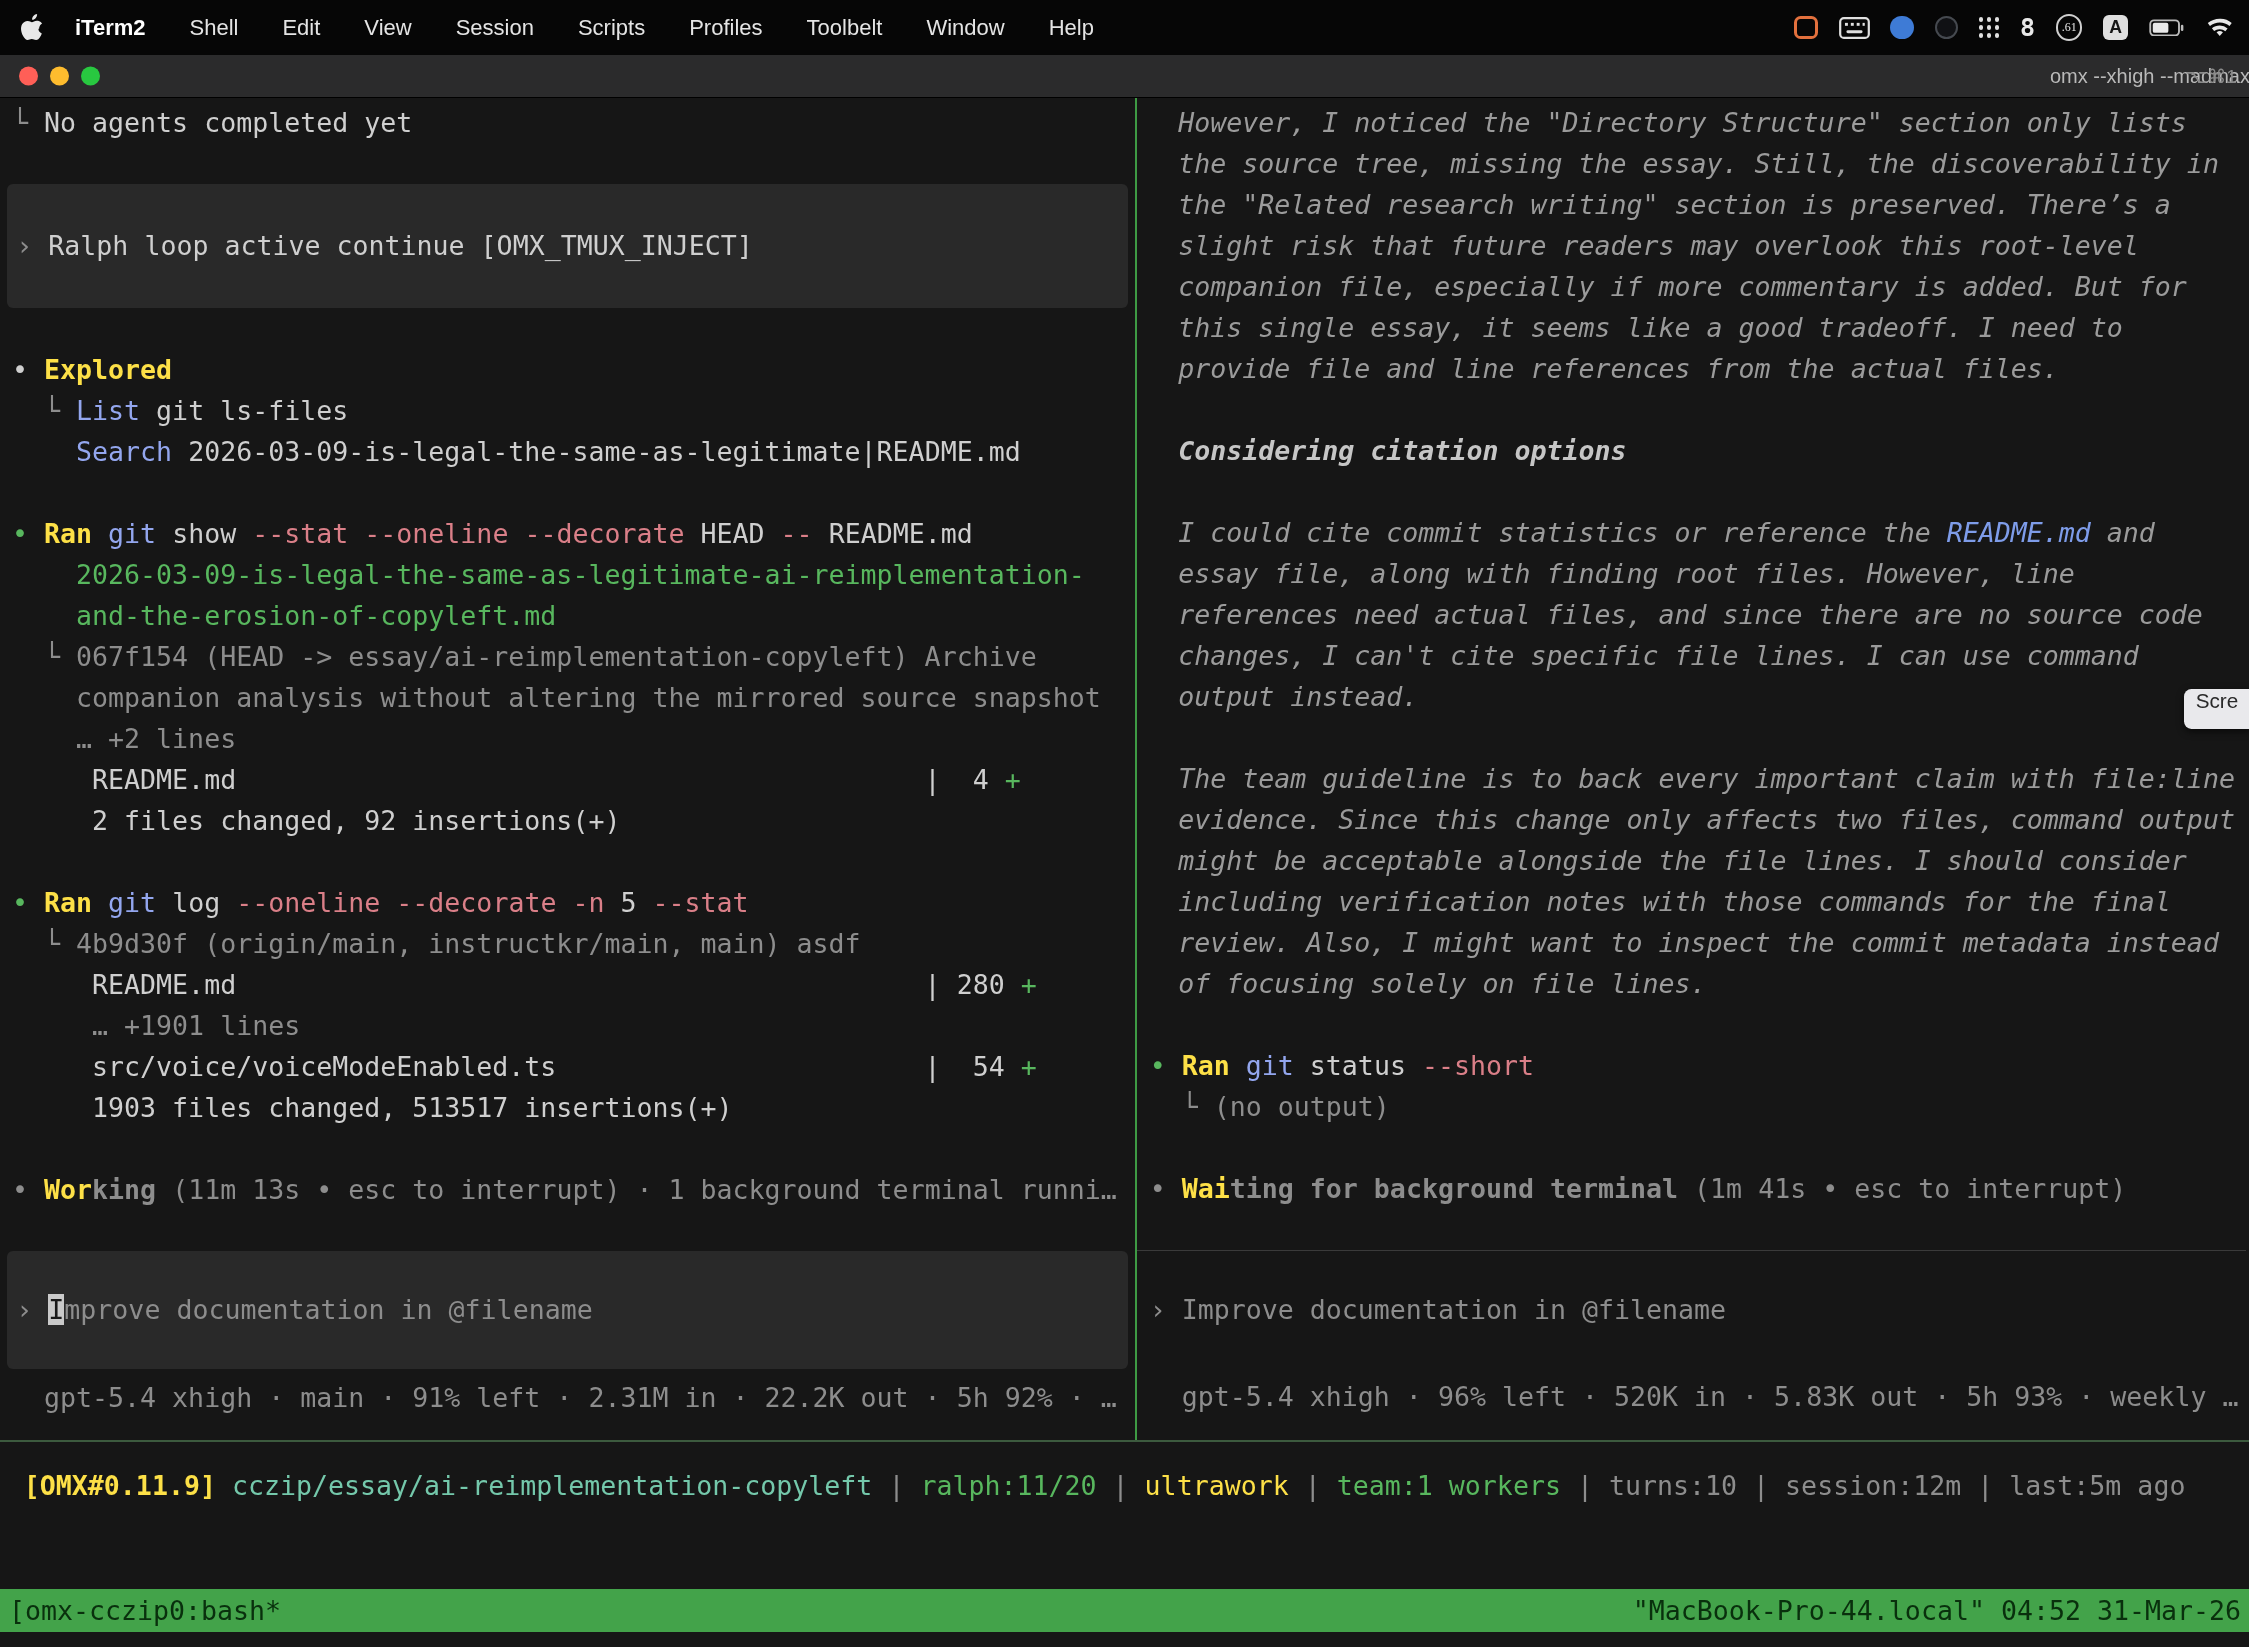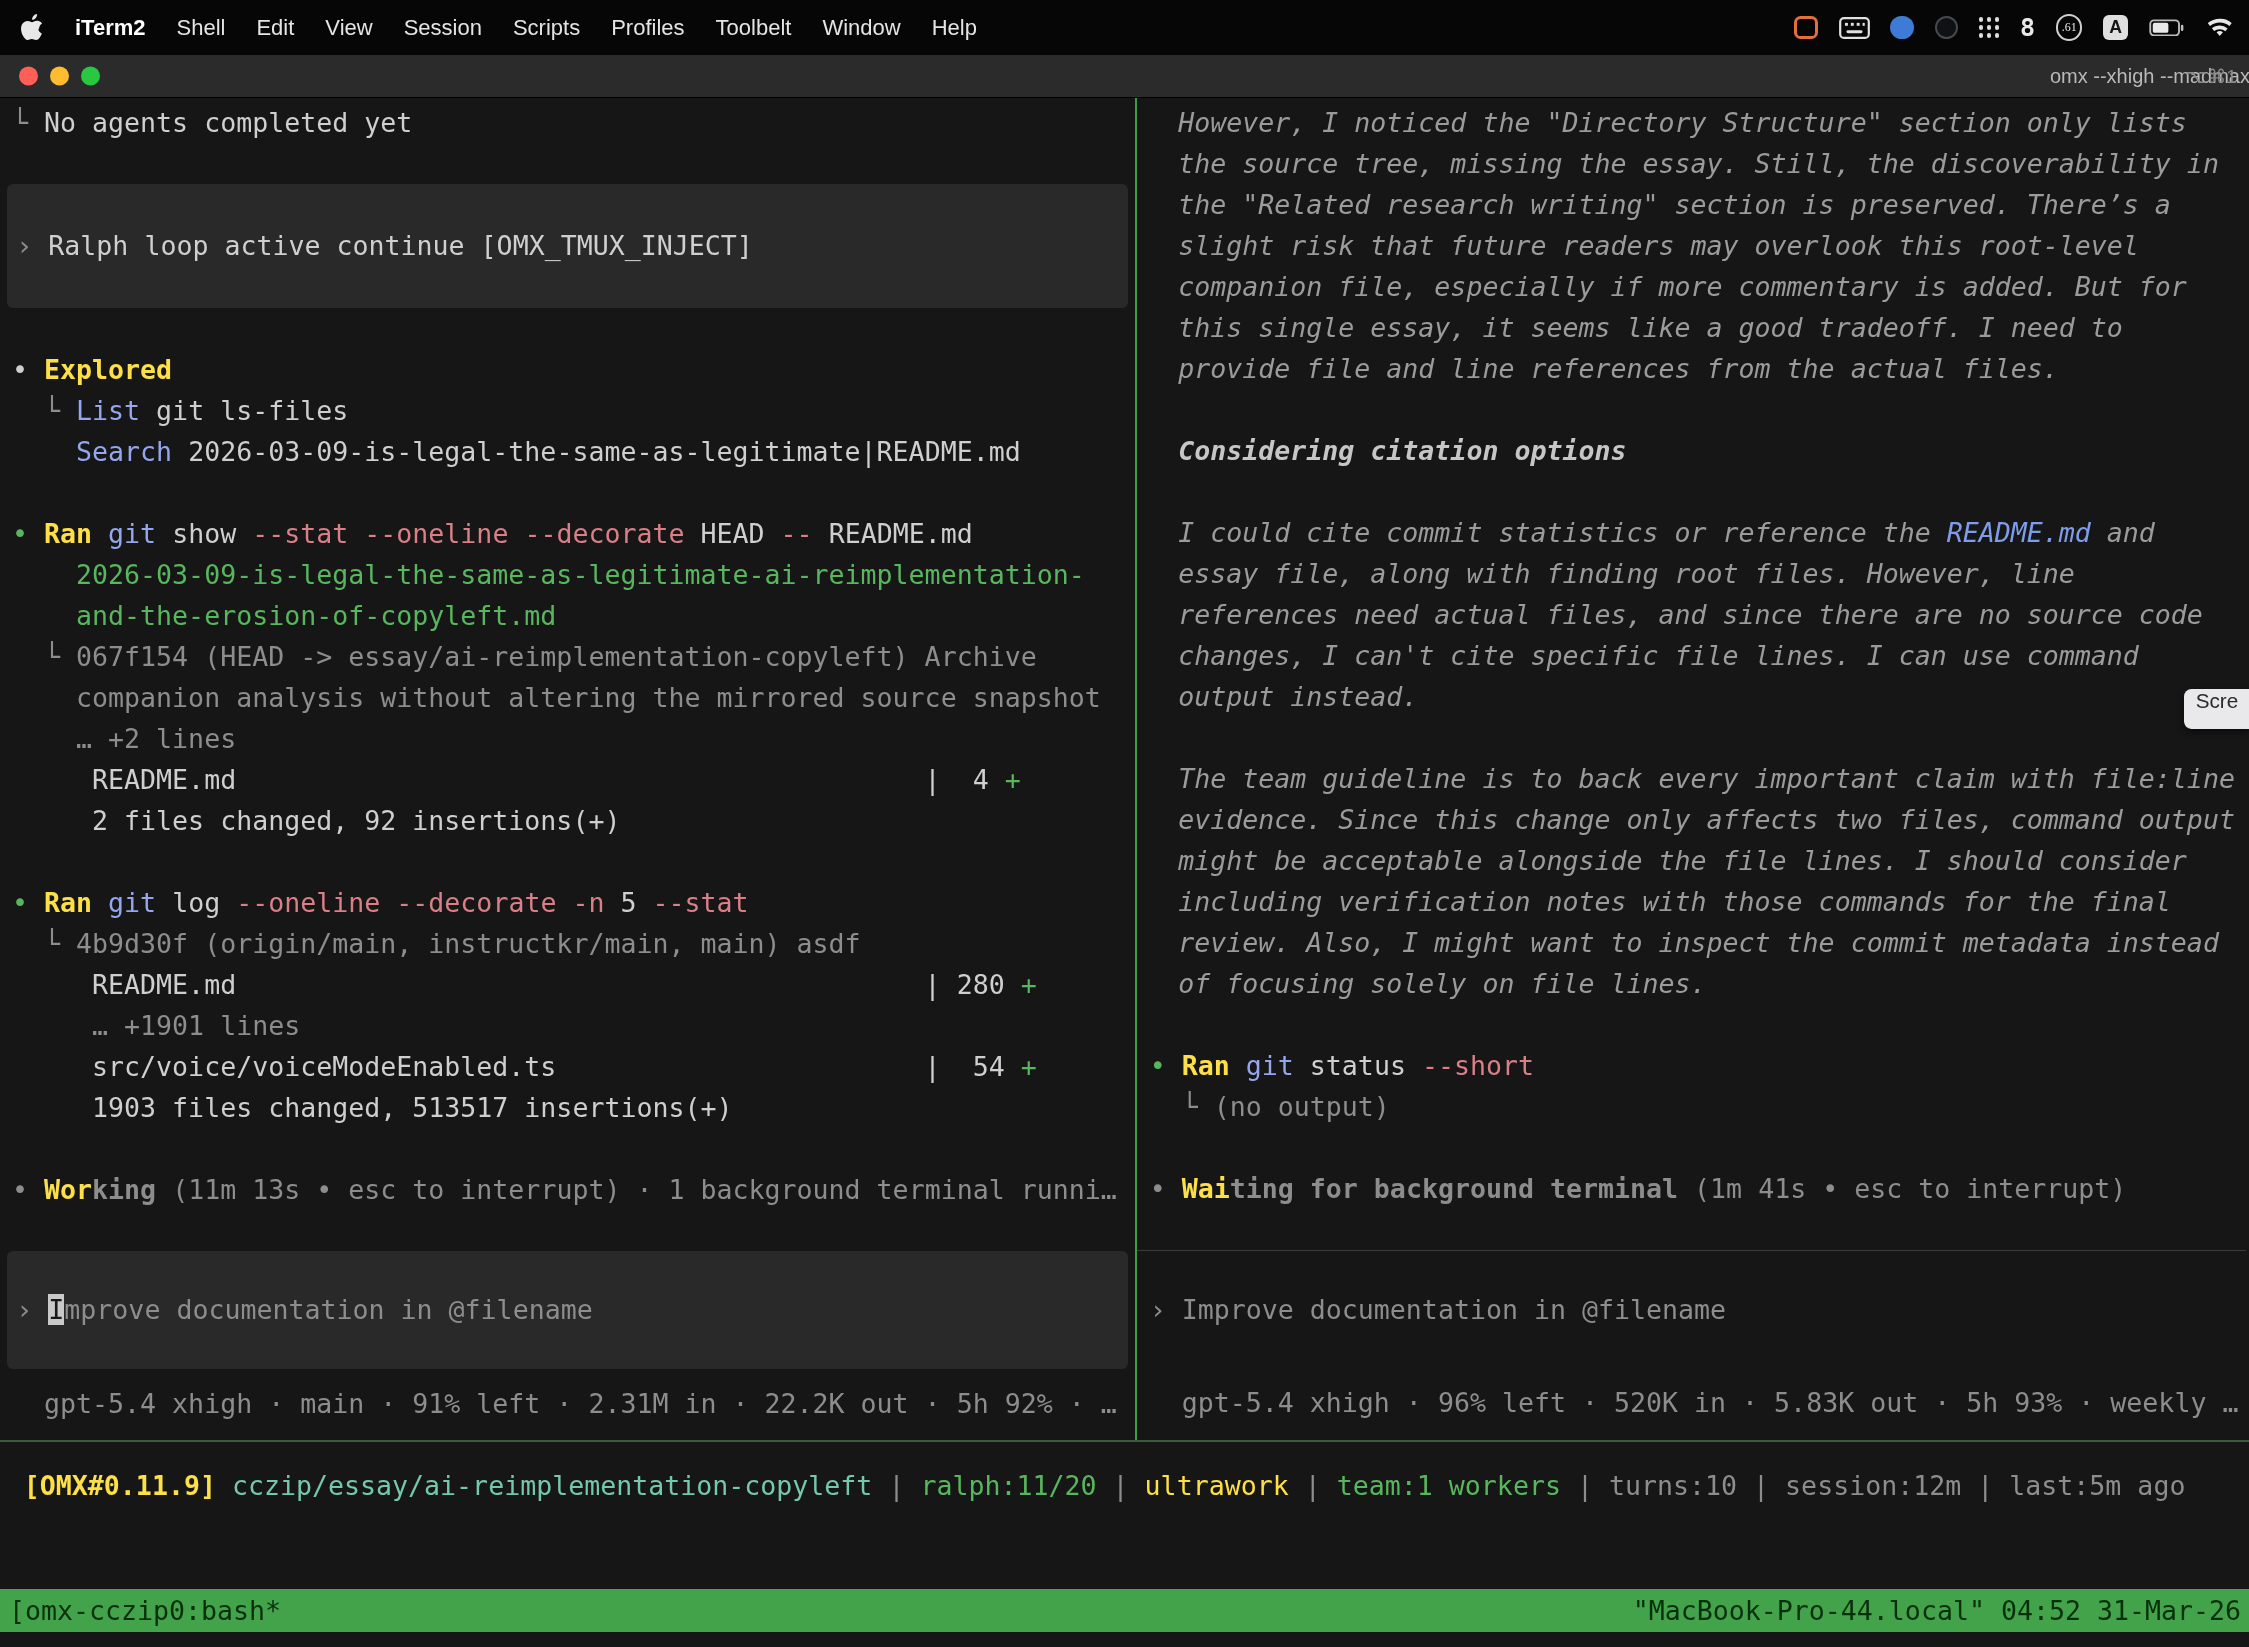--- a/index.html
+++ b/index.html
@@ -4,21 +4,21 @@
 <title>omx --xhigh --madmax</title>
 <style>
   *{margin:0;padding:0;box-sizing:border-box}
   html,body{width:2250px;height:1648px;background:#000;overflow:hidden}
   .screen{position:relative;width:2250px;height:1648px;background:#161616;font-family:"DejaVu Sans Mono",monospace;overflow:hidden}
 
   
   .menubar{height:55px;background:#060606;display:flex;align-items:center;justify-content:space-between;
            padding:0 16px 0 19px;font-family:"Liberation Sans",sans-serif;font-size:22px;color:#e8e8e8}
   .mb-left{display:flex;align-items:center;gap:31px}
-  .mb-items{display:flex;align-items:flex-start;gap:31px}
+  .mb-items{display:flex;align-items:flex-start;gap:44px}
   .menu-item{white-space:nowrap;color:#e4e4e4}
   .app-name{font-weight:700;color:#fff}
   .apple{display:flex;align-items:center}
   .mb-right{display:flex;align-items:center;gap:20.7px}
   .ic{display:inline-flex;align-items:center;justify-content:center}
   .rec{width:23.6px;height:23.6px;border:3px solid #e2703d;border-radius:6.6px}
   .blue-dot{width:23.6px;height:23.6px;border-radius:50%;background:#3e7bd6}
   .dark-dot{width:23.6px;height:23.6px;border-radius:50%;background:#101114;border:2.2px solid #45494f}
   .gridic{display:grid;grid-template-columns:repeat(3,4.4px);grid-template-rows:repeat(3,4.4px);gap:3.7px}
   .gridic i{width:4.4px;height:4.4px;border-radius:50%;background:#e0e0e0}
@@ -43,21 +43,21 @@
   .pane.left{width:1135px}
   .divider{width:2.2px;background:#3e9a44;height:100%}
   .pane.right{flex:1}
   .ln{height:41px;line-height:41px;white-space:pre;padding-left:12px;color:#cfcfcf;overflow:hidden}
   .pane.right .ln{padding-left:12.5px}
   .rsn{font-style:italic;color:#9b9b9b}
   .pad{padding-left:41px !important}
   .boxed{height:124px;line-height:124px;background:#292929;border-radius:5.9px;margin:0 7.4px;padding-left:8.9px}
   .inputbox{height:118px;line-height:118px;background:#292929;border-radius:5.9px;margin:0 7.4px;padding-left:8.9px}
   .inputline{height:118px;line-height:118px;border-top:1.5px solid #3a3a3a;margin-right:4.4px}
-  .statusline{margin-top:14px}
+  .statusline{margin-top:8px}
 
   
   .wht{color:#fde047}
   .fg{color:#cfcfcf}
   .dim{color:#8d8d8d}
   .grn{color:#58b75e}
   .blu{color:#93a6ee}
   .red{color:#da7f88}
   .teal{color:#74c8ab}
   .b{font-weight:700}

